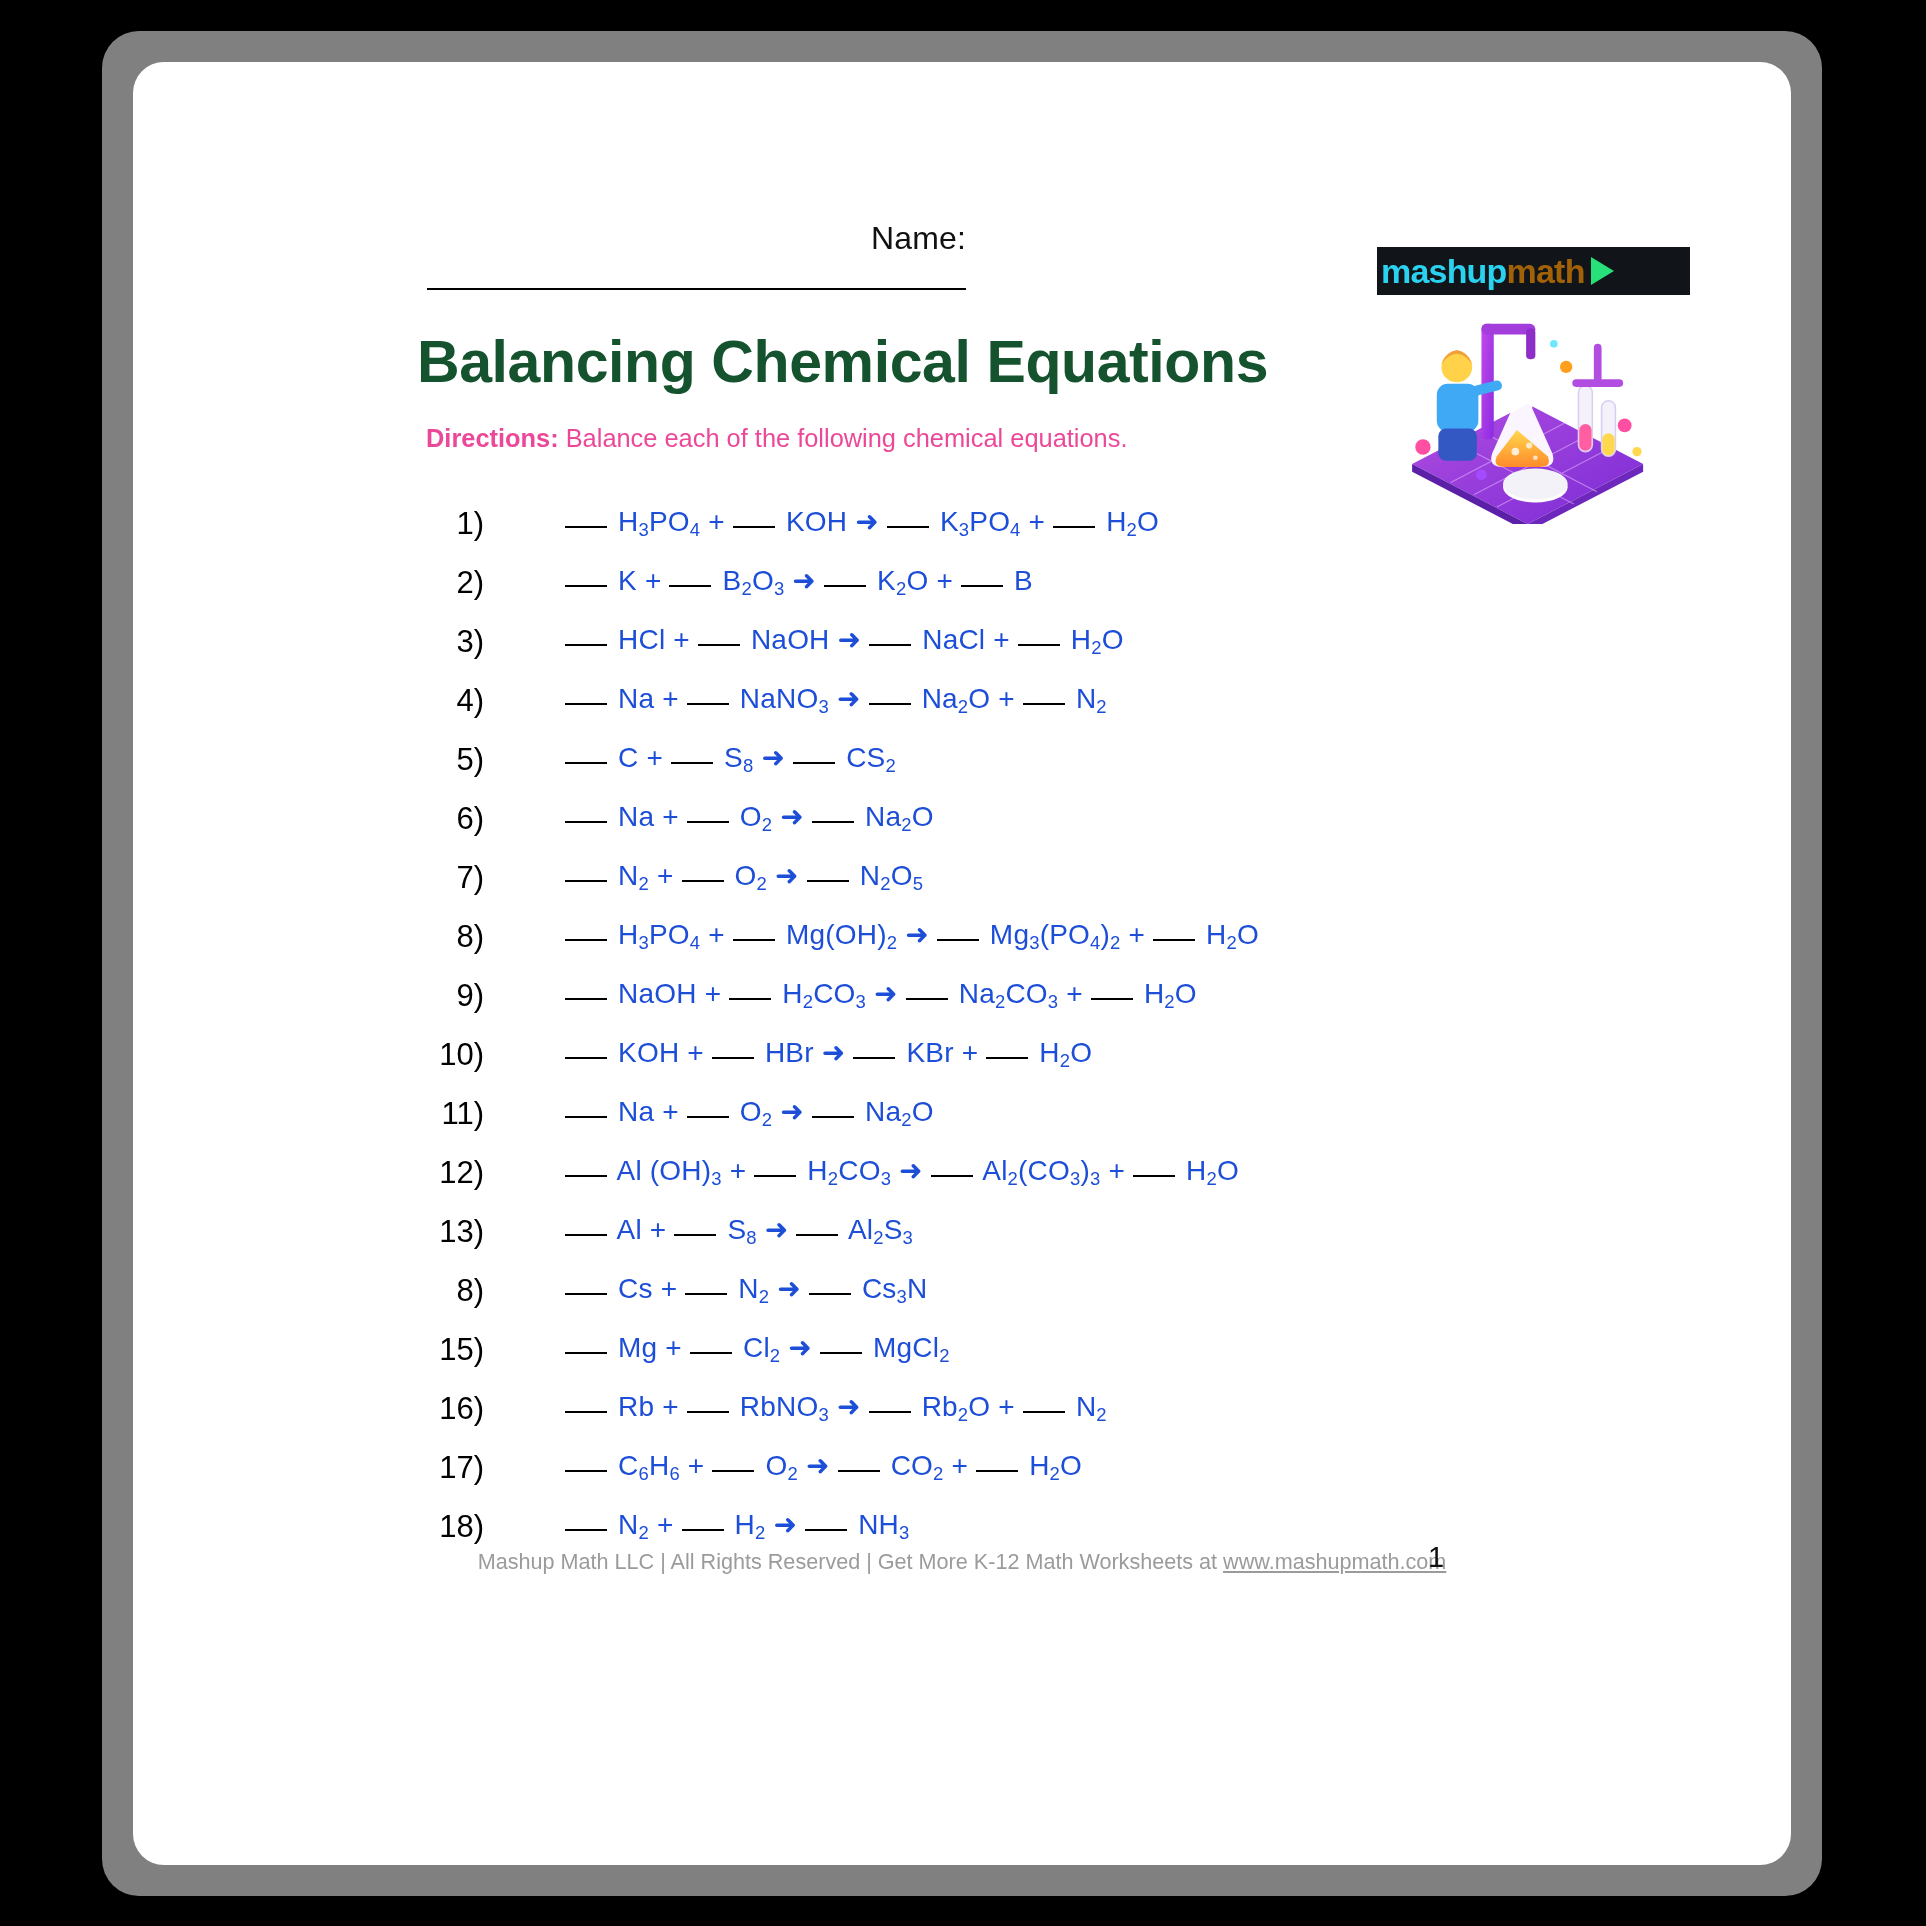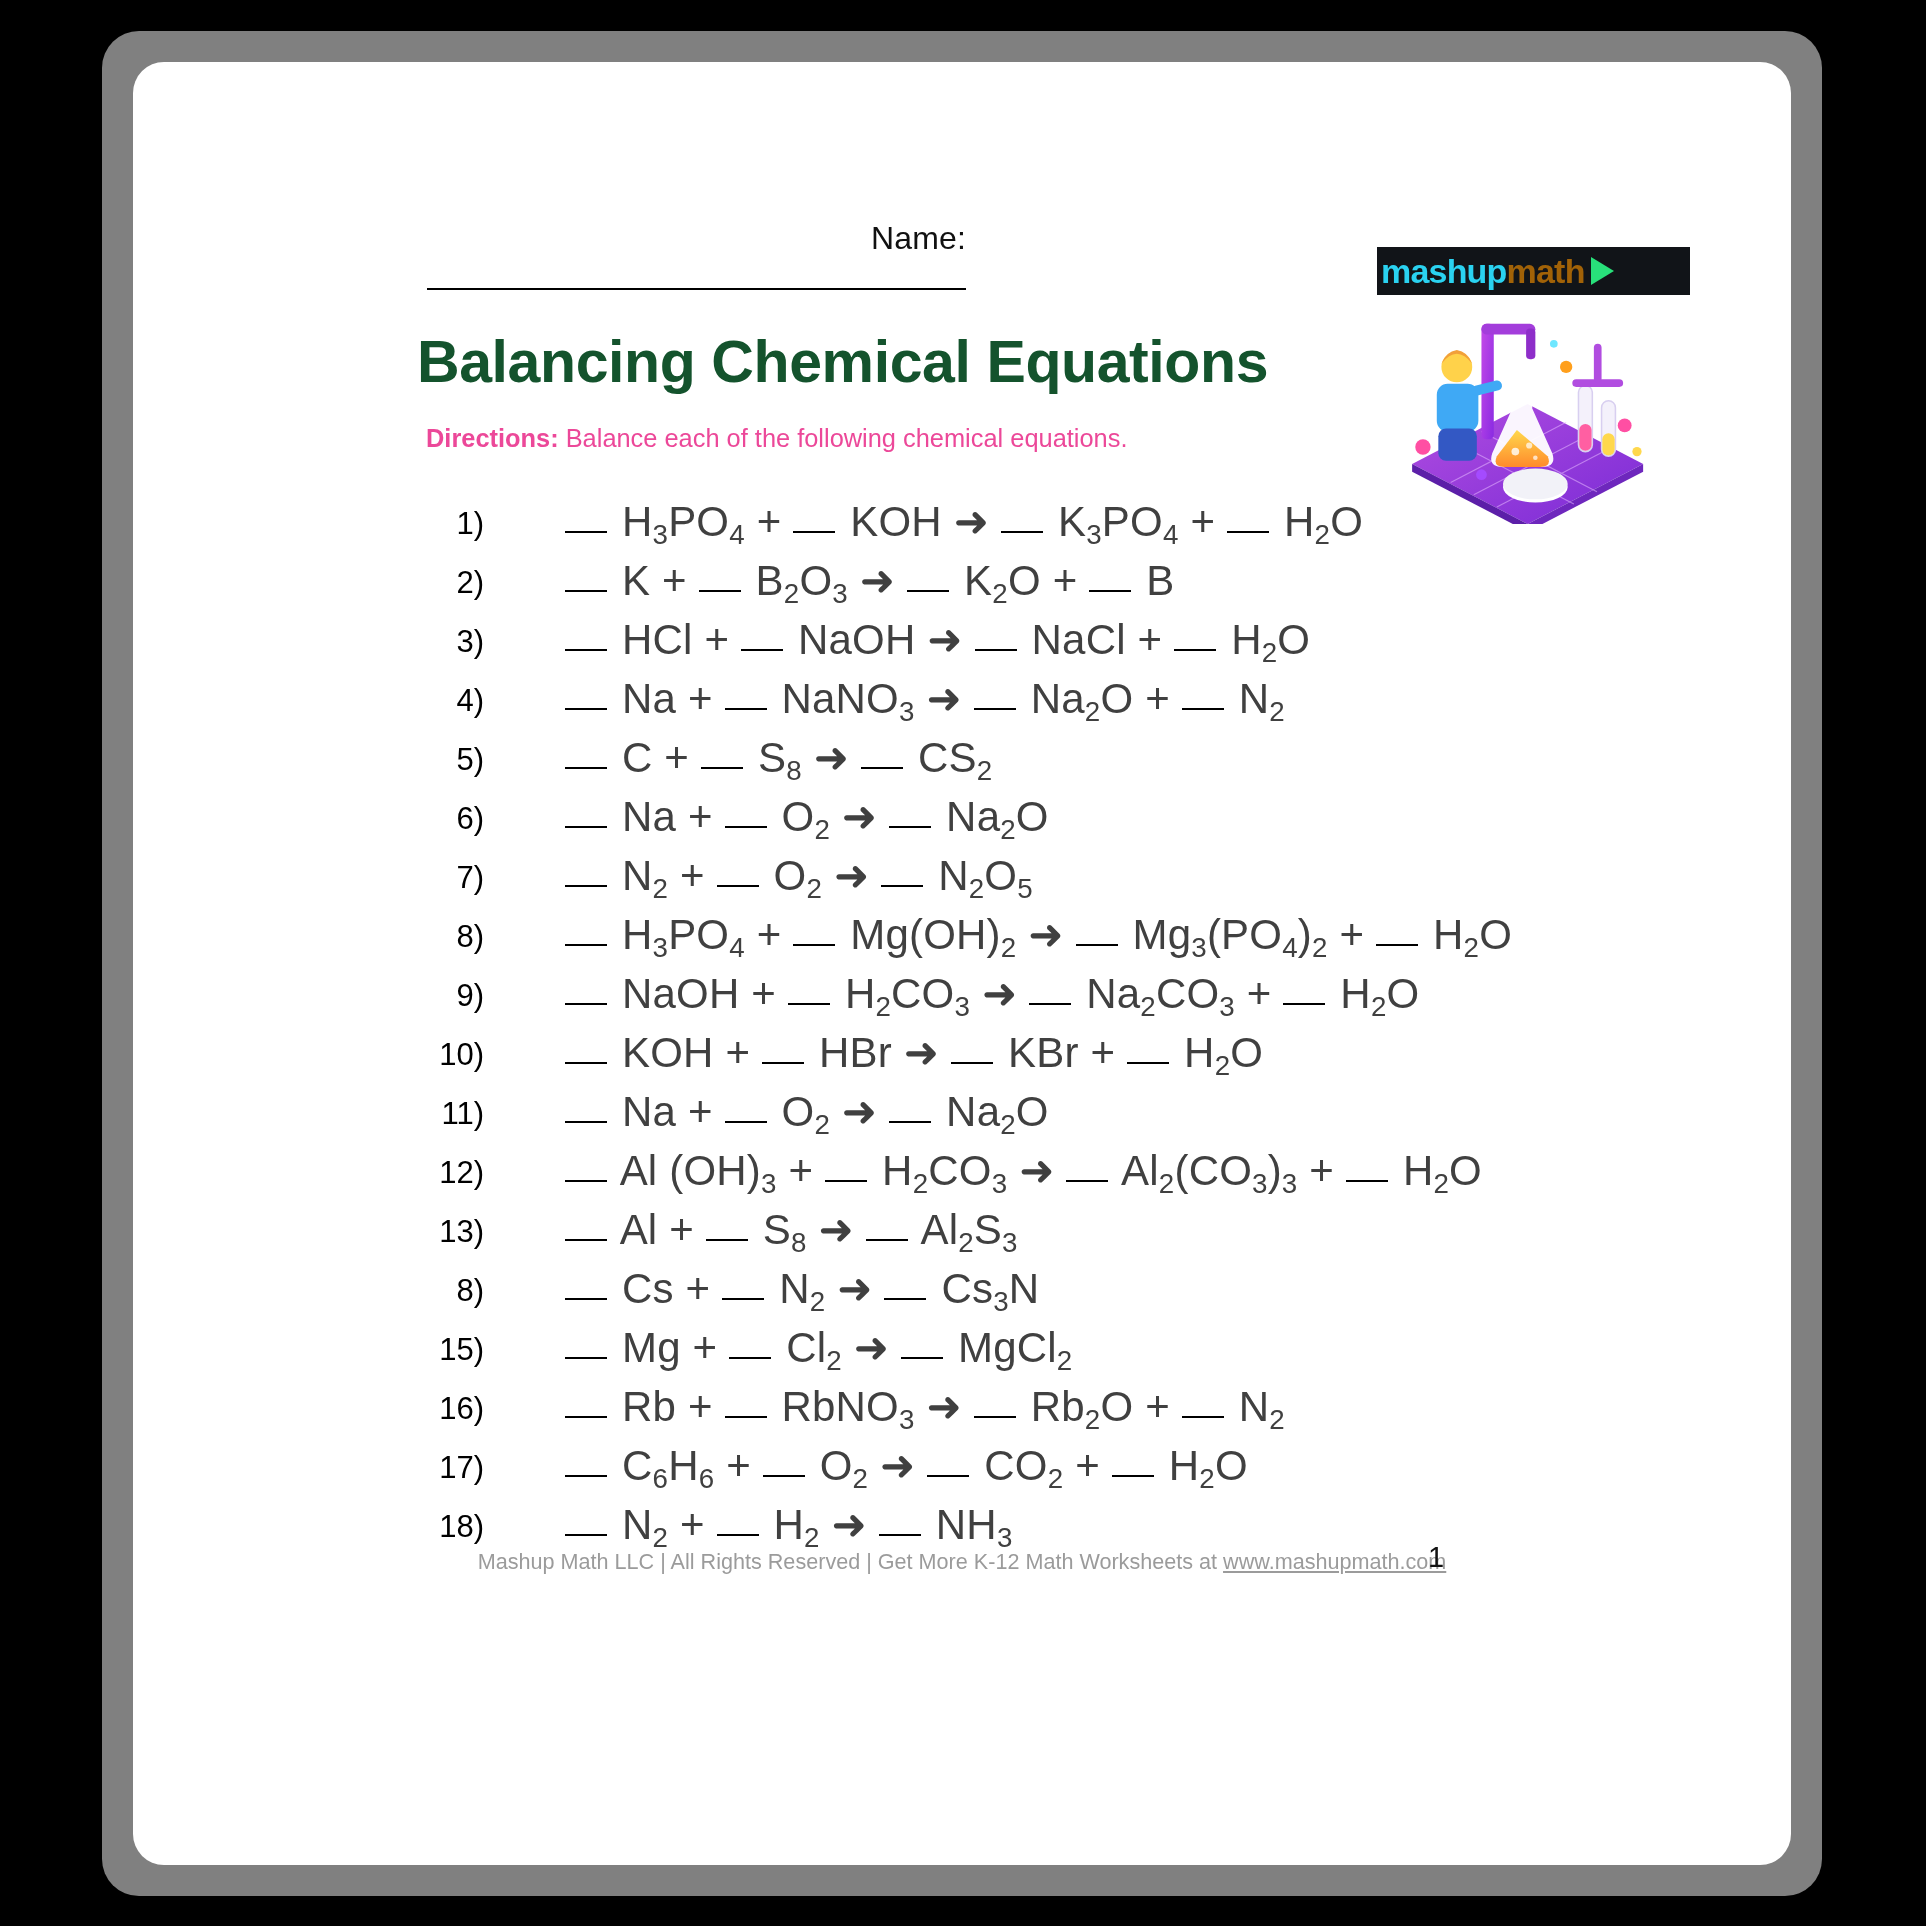--- a/index.html
+++ b/index.html
@@ -153,22 +153,22 @@
   .prob-num {
     position: absolute;
     left: 351px;
     transform: translateX(-100%);
     font-size: 31px;
     color: #000;
   }
   .prob-eq {
     position: absolute;
     left: 432px;
-    font-size: 42px;
-    color: #404040;
+    font-size: 28px;
+    color: #1d4ed8;
     letter-spacing: 0.2px;
     text-align: right;
   }
   .blank {
     display: inline-block;
     width: 42px;
     border-bottom: 2.3px solid #000;
     vertical-align: 3.1px;
     margin-right: 3.1px;
   }

